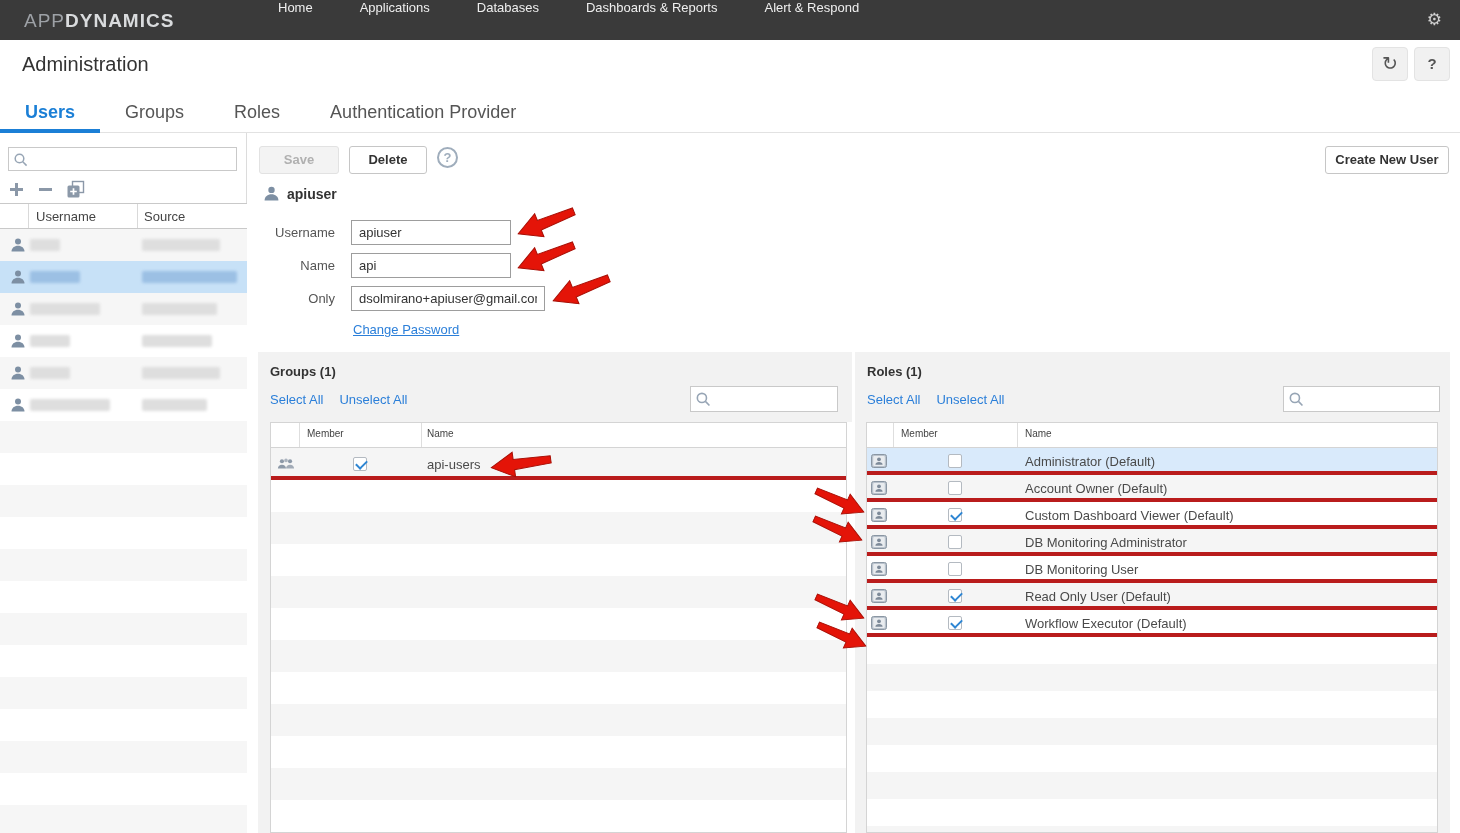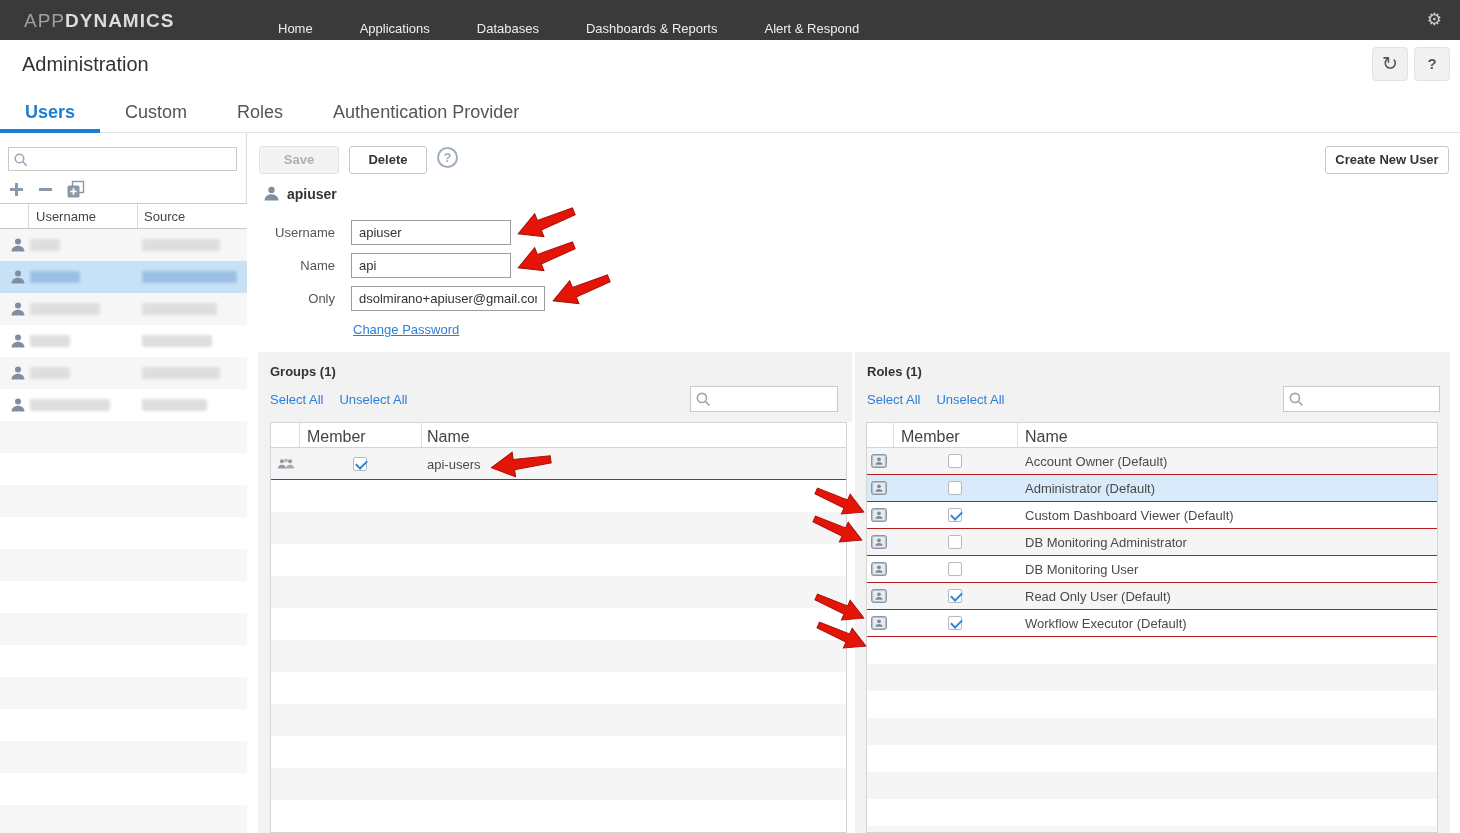--- a/index.html
+++ b/index.html
@@ -4,21 +4,21 @@
 <style>
   * { margin:0; padding:0; box-sizing:border-box; }
   body { font-family:"Liberation Sans", sans-serif; background:#fff; }
   .canvas { position:relative; width:1460px; height:833px; overflow:hidden; background:#fff; }
 
   
   .nav { position:absolute; left:0; top:0; width:1460px; height:40px; background:#3a3a3a; }
   .logo { position:absolute; left:24px; top:10px; font-size:19px; letter-spacing:1px; }
   .logo .p1 { color:#9da1a6; font-weight:400; }
   .logo .p2 { color:#d9dbdd; font-weight:700; }
-  .nav-items { position:absolute; left:278px; top:0; height:57px; display:flex; gap:47px; align-items:center; }
+  .nav-items { position:absolute; left:278px; top:0; height:57px; display:flex; gap:47px; align-items:flex-start; }
   .nav-item { color:#efefef; font-size:13px; cursor:pointer; white-space:nowrap; }
   .nav-gear { position:absolute; right:18px; top:9px; font-size:17px; color:#cfcfcf; cursor:pointer; }
 
   
   .page-header { position:absolute; left:0; top:40px; width:1460px; height:52px; background:#fff; }
   .page-title { position:absolute; left:22px; top:13px; font-size:20px; color:#333; }
   .hdr-btn { position:absolute; top:7px; width:36px; height:34px; background:#f1f1f1; border:1px solid #e3e3e3;
              border-radius:4px; text-align:center; line-height:32px; font-size:17px; color:#555; cursor:pointer; }
   .hdr-btn.refresh { right:52px; font-size:19px; }
   .hdr-btn.help { right:10px; font-weight:700; font-size:15px; }
@@ -77,23 +77,23 @@
   .p-links { position:absolute; left:12px; top:40px; display:flex; gap:16px; }
   .p-search { position:absolute; top:34px; height:26px; border:1px solid #c9c9c9; background:#fff; }
   .panel.groups .p-search { left:432px; width:148px; }
   .panel.roles  .p-search { left:428px; width:157px; }
   .p-search input { position:absolute; left:26px; top:1px; width:110px; height:22px; border:none; outline:none; font-size:12px; }
   .ptable { position:absolute; top:70px; background:#fff; border:1px solid #d4d4d4; }
   .panel.groups .ptable { left:12px; width:577px; height:411px; }
   .panel.roles  .ptable { left:11px; width:572px; height:411px; }
   .pt-head { position:absolute; left:0; top:0; right:0; height:25px; border-bottom:1px solid #d4d4d4; background:#fff; }
   .pt-head .sep { position:absolute; top:0; bottom:0; width:1px; background:#dedede; }
-  .pt-head span { position:absolute; top:5px; font-size:16px; color:#444; }
+  .pt-head span { position:absolute; top:5px; font-size:10px; color:#444; }
   .pt-rows { position:absolute; left:0; top:25px; right:0; bottom:0; overflow:hidden; }
-  .prow { position:relative; width:100%; border-bottom:1px solid #b91c1c; background:#fff; cursor:pointer; }
+  .prow { position:relative; width:100%; border-bottom:4px solid #b91c1c; background:#fff; cursor:pointer; }
   .prow.odd { background:#f5f5f5; }
   .prow.sel { background:#d9eafb; }
   .grow { height:32px; } .rrow { height:27px; }
   .cb { position:absolute; width:14px; height:14px; background:#fff; border:1px solid #b4bac1; border-radius:2px; cursor:pointer; }
   .cb.on::after { content:""; position:absolute; left:2px; top:2px; width:9px; height:5px;
                   border-left:2px solid #2e86d3; border-bottom:2px solid #2e86d3; transform:rotate(-45deg); }
   .grow .cb { left:82px; top:9px; } .rrow .cb { left:81px; top:6px; }
   .grow .nm { position:absolute; left:156px; top:9px; font-size:13px; color:#4a4a4a; white-space:nowrap; }
   .rrow .nm { position:absolute; left:158px; top:6px; font-size:13px; color:#4a4a4a; white-space:nowrap; }
   .grow svg { position:absolute; left:6px; top:9px; }
@@ -124,21 +124,21 @@
   </div>
 
   <div class="page-header">
     <div class="page-title">Administration</div>
     <div class="hdr-btn refresh"><span>↻</span></div>
     <div class="hdr-btn help"><span>?</span></div>
   </div>
 
   <div class="tabs">
     <div class="tab active">Users</div>
-    <div class="tab">Custom</div>
+    <div class="tab">Groups</div>
     <div class="tab">Roles</div>
     <div class="tab">Authentication Provider</div>
   </div>
 
   <div class="content">
 
     <div class="sidebar">
       <div class="sb-search">
         <span class="mag">
           <svg width="16" height="16" viewBox="0 0 16 16">
@@ -326,39 +326,39 @@
           <input type="text" style="">
         </div>
         <div class="ptable">
           <div class="pt-head">
             <div class="sep" style="left:26px"></div>
             <div class="sep" style="left:150px"></div>
             <span style="left:34px">Member</span>
             <span style="left:158px">Name</span>
           </div>
           <div class="pt-rows">
+              <div class="prow rrow sel">
+                <svg width="16" height="14" viewBox="0 0 16 14">
+                  <rect x="0.5" y="0.5" width="15" height="13" rx="2" fill="#b9c2cc" stroke="#8a96a3"></rect>
+                  <rect x="2.2" y="2" width="11.6" height="10" rx="1" fill="#e9ecef"></rect>
+                  <circle cx="8" cy="5.3" r="1.9" fill="#7d8a99"></circle>
+                  <path d="M4.4 10.8c0-1.8 1.6-2.7 3.6-2.7s3.6 0.9 3.6 2.7z" fill="#7d8a99"></path>
+                </svg>
+                <span class="cb"></span>
+                <span class="nm">Administrator (Default)</span>
+              </div>
               <div class="prow rrow odd">
                 <svg width="16" height="14" viewBox="0 0 16 14">
                   <rect x="0.5" y="0.5" width="15" height="13" rx="2" fill="#b9c2cc" stroke="#8a96a3"></rect>
                   <rect x="2.2" y="2" width="11.6" height="10" rx="1" fill="#e9ecef"></rect>
                   <circle cx="8" cy="5.3" r="1.9" fill="#7d8a99"></circle>
                   <path d="M4.4 10.8c0-1.8 1.6-2.7 3.6-2.7s3.6 0.9 3.6 2.7z" fill="#7d8a99"></path>
                 </svg>
                 <span class="cb"></span>
                 <span class="nm">Account Owner (Default)</span>
-              </div>
-              <div class="prow rrow sel">
-                <svg width="16" height="14" viewBox="0 0 16 14">
-                  <rect x="0.5" y="0.5" width="15" height="13" rx="2" fill="#b9c2cc" stroke="#8a96a3"></rect>
-                  <rect x="2.2" y="2" width="11.6" height="10" rx="1" fill="#e9ecef"></rect>
-                  <circle cx="8" cy="5.3" r="1.9" fill="#7d8a99"></circle>
-                  <path d="M4.4 10.8c0-1.8 1.6-2.7 3.6-2.7s3.6 0.9 3.6 2.7z" fill="#7d8a99"></path>
-                </svg>
-                <span class="cb"></span>
-                <span class="nm">Administrator (Default)</span>
               </div>
               <div class="prow rrow">
                 <svg width="16" height="14" viewBox="0 0 16 14">
                   <rect x="0.5" y="0.5" width="15" height="13" rx="2" fill="#b9c2cc" stroke="#8a96a3"></rect>
                   <rect x="2.2" y="2" width="11.6" height="10" rx="1" fill="#e9ecef"></rect>
                   <circle cx="8" cy="5.3" r="1.9" fill="#7d8a99"></circle>
                   <path d="M4.4 10.8c0-1.8 1.6-2.7 3.6-2.7s3.6 0.9 3.6 2.7z" fill="#7d8a99"></path>
                 </svg>
                 <span class="cb on"></span>
                 <span class="nm">Custom Dashboard Viewer (Default)</span>

